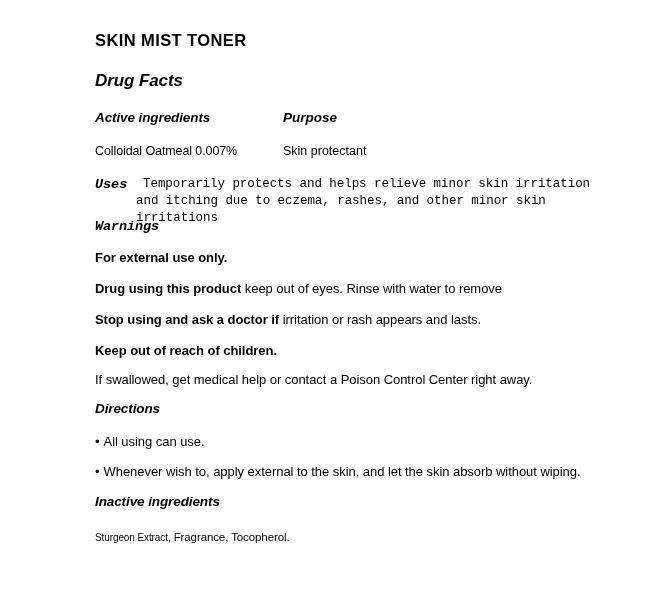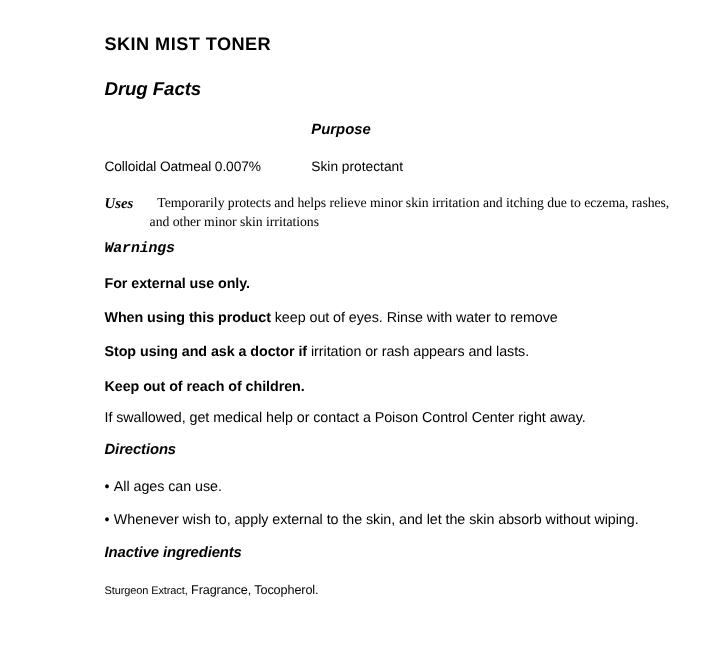--- a/index.html
+++ b/index.html
@@ -100,21 +100,21 @@
   }
   .uses-head {
     float: left;
     font-size: 13.5px;
     font-weight: bold;
     font-style: italic;
     line-height: 17px;
     margin-right: 7px;
   }
   .uses-text {
-    font-family: Liberation Serif, serif;
+    font-family: Liberation Mono, monospace;
     font-size: 12.5px;
     line-height: 17px;
     letter-spacing: -0.05px;
     padding-left: 41px;
     text-indent: -41px;
     margin: 0;
     white-space: normal;
   }
   .uses-text .lead-gap { display: inline-block; width: 41px; }
 
@@ -152,46 +152,47 @@
 </style>
 </head>
 <body>
 
 <div class="label-sheet">
 
   <div class="blk drug-facts">Drug Facts</div>
 
   <div class="blk product-title">SKIN MIST TONER</div>
 
+  <div class="blk sec-head active-head">Active ingredients</div>
 
   <div class="purpose-head">Purpose</div>
 
   <div class="blk body-arial active-value">Colloidal Oatmeal 0.007%</div>
 
   <div class="purpose-value">Skin protectant</div>
 
   <div class="uses-row">
     <p class="uses-text"><span class="uses-head">Uses</span><span class="lead-gap"></span><span>Temporarily protects and helps relieve minor skin irritation and itching due to eczema, rashes, and other minor skin irritations</span></p>
   </div>
 
   <div class="blk sec-head warnings-head">Warnings</div>
 
   <div class="para w-external"><b>For external use only.</b></div>
 
-  <div class="para w-using"><b>When using this product</b><span> keep out of eyes. Rinse with water to remove</span></div>
+  <div class="para w-using"><b>Drug using this product</b><span> keep out of eyes. Rinse with water to remove</span></div>
 
   <div class="para w-stop"><b>Stop using and ask a doctor if</b><span> irritation or rash appears and lasts.</span></div>
 
   <div class="para w-keep"><b>Keep out of reach of children.</b></div>
 
   <div class="para w-swallow">If swallowed, get medical help or contact a Poison Control Center right away.</div>
 
   <div class="blk sec-head directions-head">Directions</div>
 
-  <div class="para d-bullet1"><span class="bullet-mark">•</span><span>All ages can use.</span></div>
+  <div class="para d-bullet1"><span class="bullet-mark">•</span><span>All using can use.</span></div>
 
   <div class="para d-bullet2"><span class="bullet-mark">•</span><span>Whenever wish to, apply external to the skin, and let the skin absorb without wiping.</span></div>
 
   <div class="blk sec-head inactive-head">Inactive ingredients</div>
 
   <div class="inactive-value"><span class="part-a">Sturgeon Extract,</span><span class="part-b">&nbsp;Fragrance, Tocopherol.</span></div>
 
 </div>
 
 </body></html>

